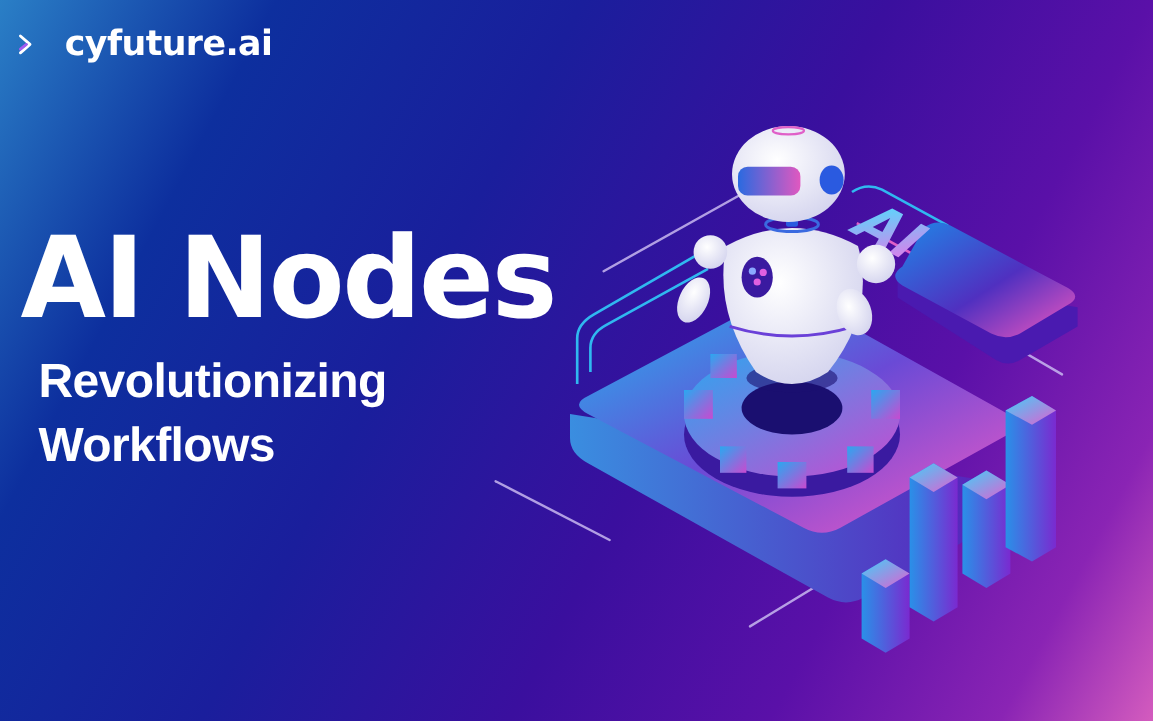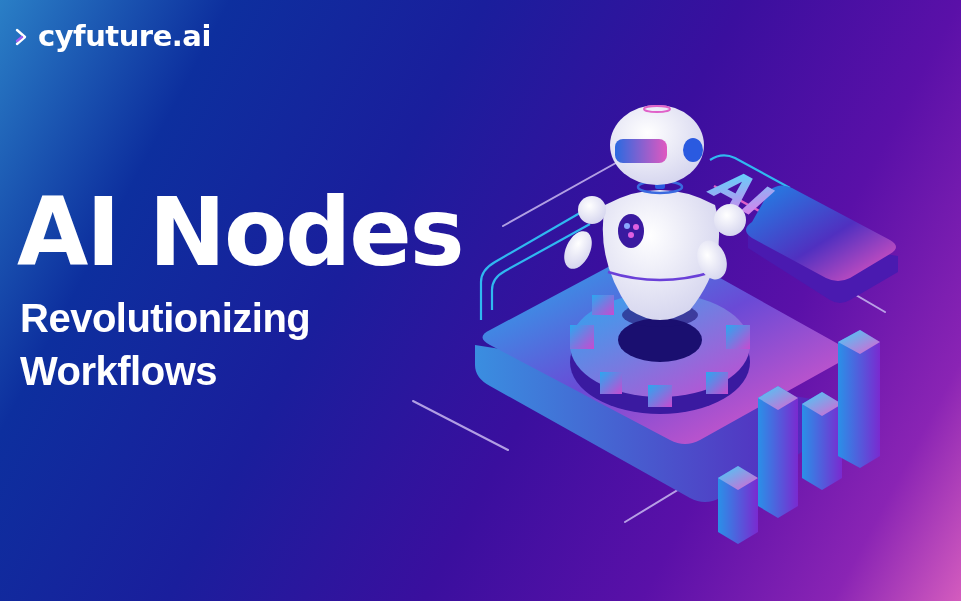--- a/index.html
+++ b/index.html
@@ -4,39 +4,39 @@
   <style>
     * { margin: 0; padding: 0; box-sizing: border-box; }
     html, body { width: 961px; height: 601px; overflow: hidden; }
     body {
       position: relative;
       font-family: "Liberation Sans", sans-serif;
       background: linear-gradient(118deg, #2a7fc6 0%, #0d2f9e 18%, #1a1e9c 38%, #3a0f9e 58%, #5a10a8 75%, #8a24b4 90%, #d45cbe 100%);
     }
     .brand {
       position: absolute; left: 14px; top: 22px;
-      display: flex; align-items: center; gap: 6px;
+      display: flex; align-items: center; gap: 22px;
     }
     .brand-icon { width: 18px; height: 18px; }
     .brand-text {
       color: #ffffff; font-weight: 700; font-size: 29px; letter-spacing: -0.5px;
       font-family: "DejaVu Sans", sans-serif; line-height: 1;
     }
     .headline {
       position: absolute; left: 17px; top: 186px;
       color: #ffffff; font-weight: 900; font-size: 94px; letter-spacing: -2px;
       font-family: "DejaVu Sans", sans-serif; line-height: 1;
       transform: scaleX(0.98); transform-origin: left;
     }
     .subtitle {
       position: absolute; left: 20px; top: 292px;
       color: #ffffff; font-weight: 700; font-size: 40px; line-height: 53px;
       font-family: "Liberation Sans", sans-serif; letter-spacing: -0.5px;
     }
-    .subtitle div { white-space: nowrap; }
+    .subtitle div { white-space: nowrap; margin-left: 12px; }
     .art { position: absolute; left: 0; top: 0; width: 961px; height: 601px; pointer-events: none; }
   </style>
 </head>
 <body>
 
 <div class="brand">
   <svg class="brand-icon" viewBox="0 0 18 18">
     <path d="M3 2 L11 9 L3 16" fill="none" stroke="#ffffff" stroke-width="2.4" stroke-linecap="round" stroke-linejoin="round"></path>
     <path d="M3 13 L8 9" stroke="#a35cf0" stroke-width="2.4" stroke-linecap="round"></path>
   </svg>

